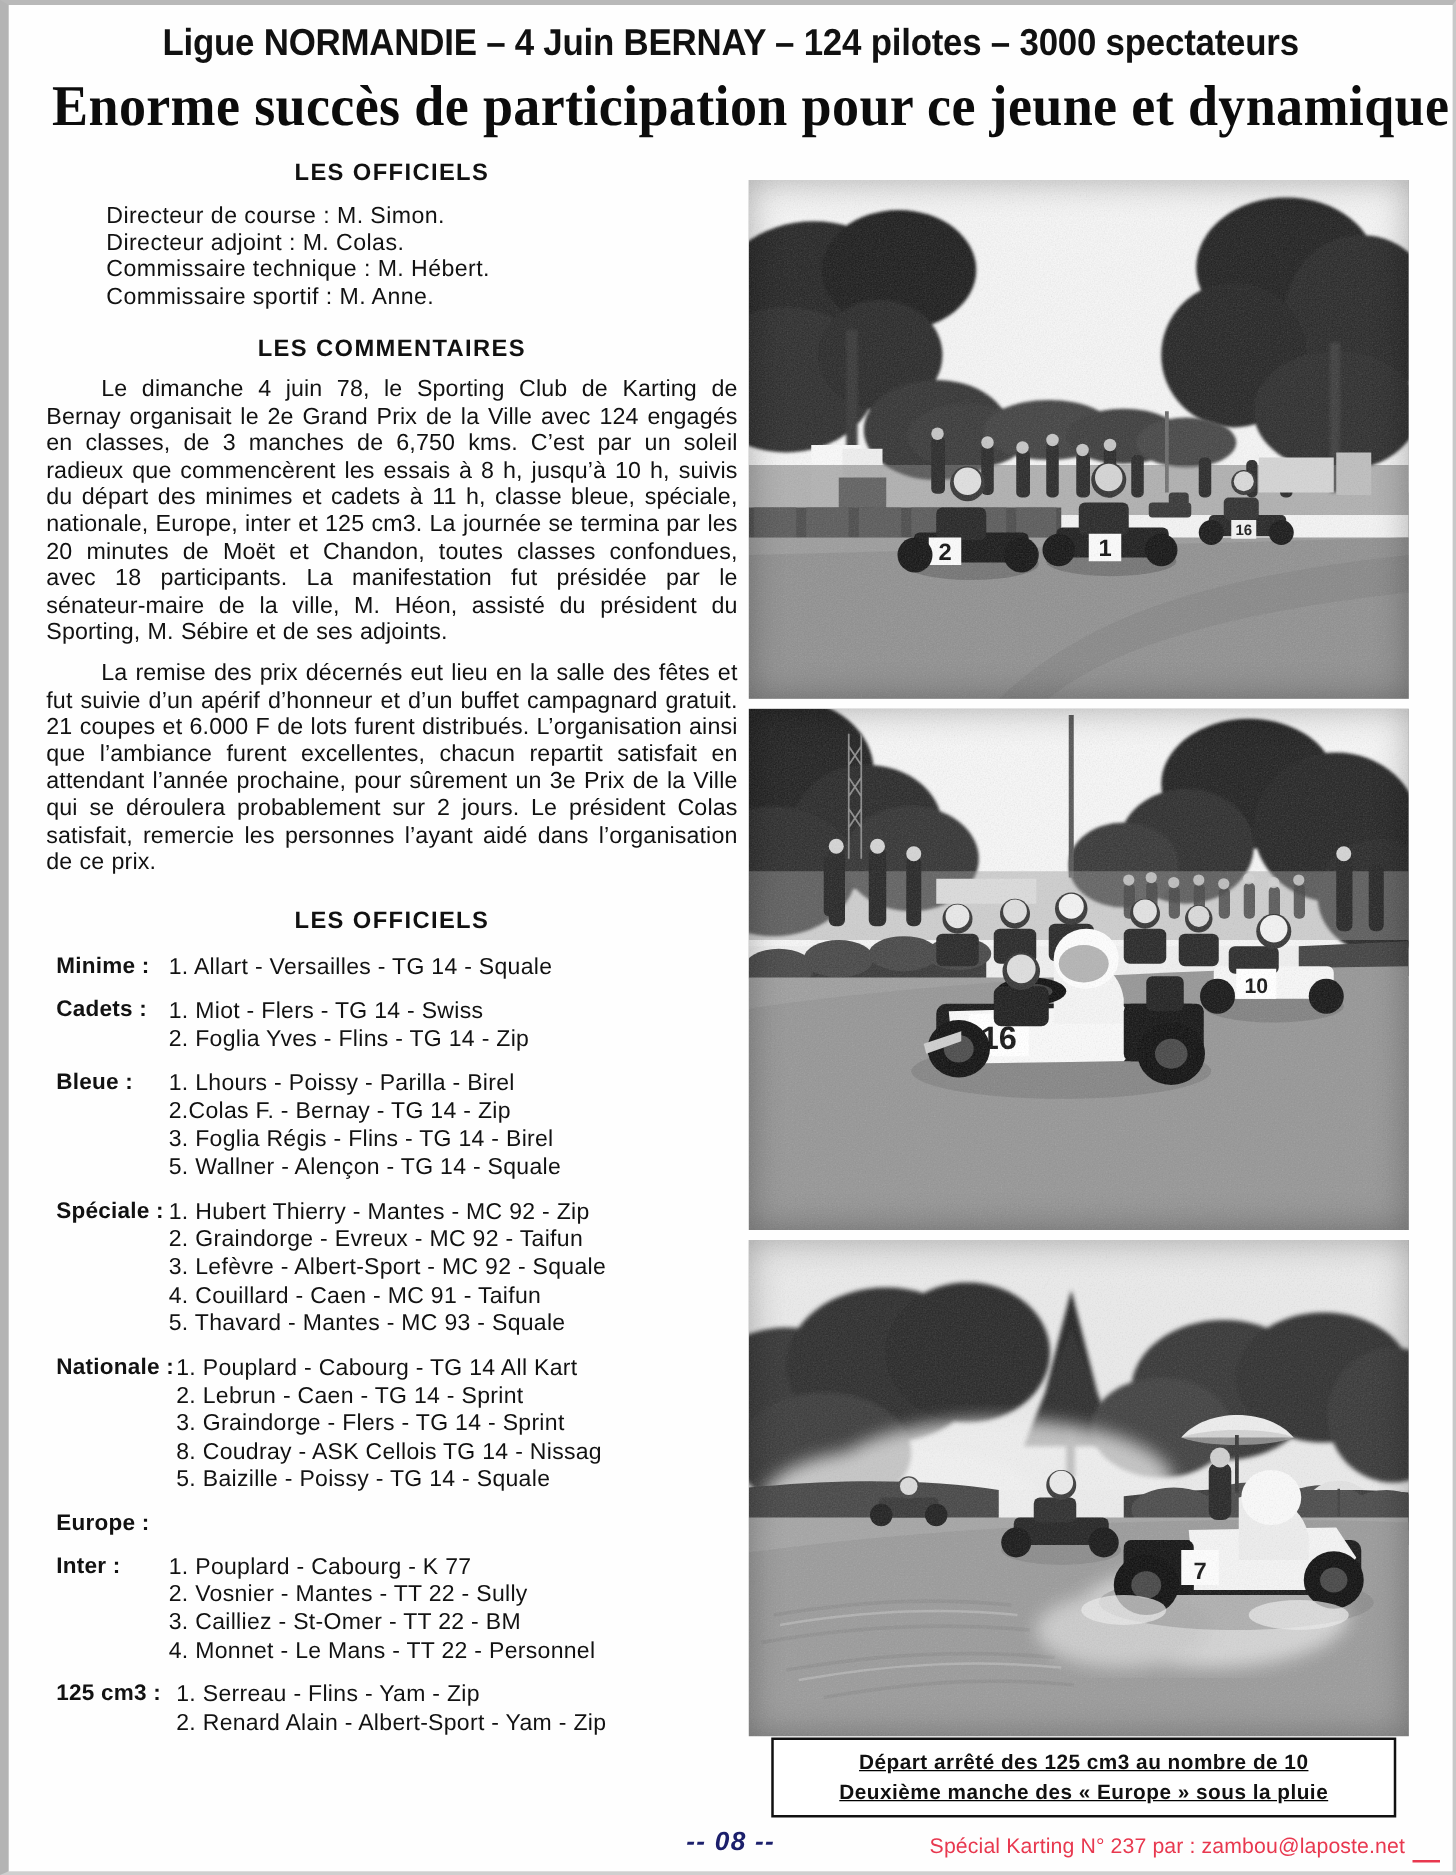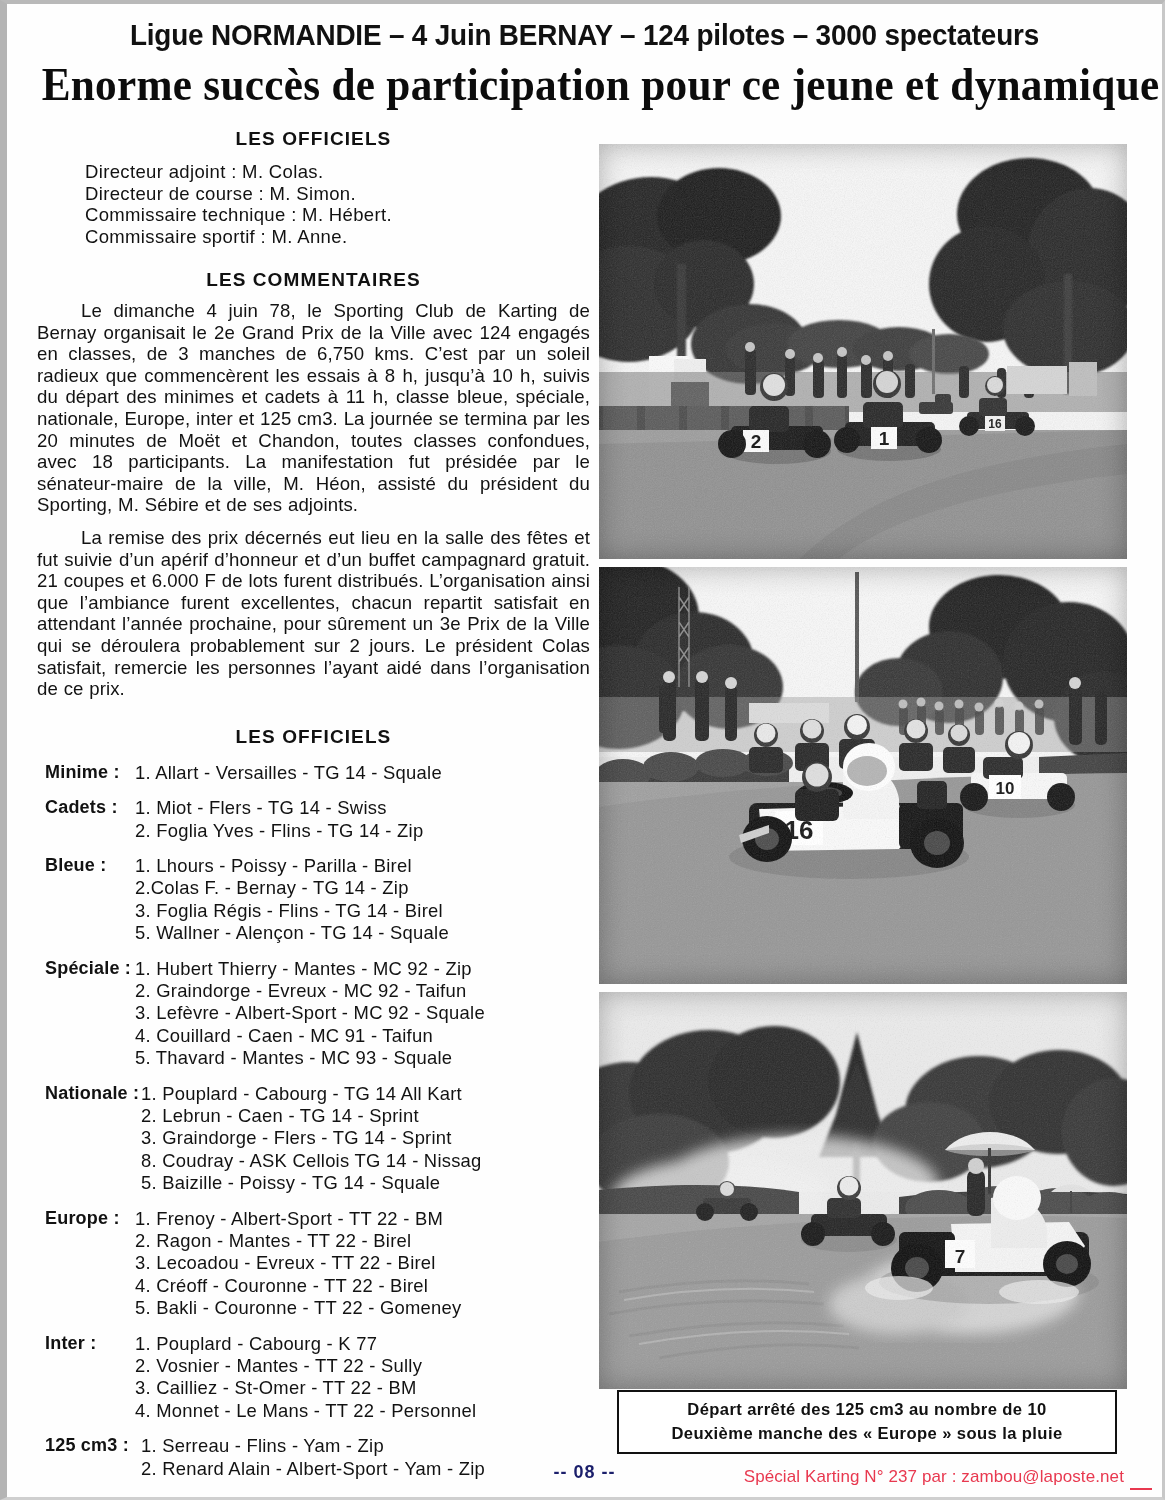--- a/index.html
+++ b/index.html
@@ -147,39 +147,41 @@
     position: absolute;
     left: 610px; top: 1386px;
     width: 500px; height: 64px;
     border: 2.5px solid #111;
     background: #fff;
     box-sizing: border-box;
     display: flex;
     flex-direction: column;
     align-items: center;
     justify-content: center;
+    text-decoration: underline;
   }
   #caption div {
     font-weight: bold;
     font-size: 16.6px;
     letter-spacing: 0.4px;
     color: #111;
     line-height: 24px;
     white-space: nowrap;
   }
 
   
   #pagenum {
     position: absolute;
     left: 0; top: 1458px;
     width: 1155px;
     text-align: center;
     font-weight: bold;
-    font-size: 18px;
+    font-size: 21px;
     letter-spacing: 1px;
+    font-style: italic;
   }
   #credit {
     position: absolute;
     right: 38px; top: 1463px;
     font-size: 17px;
     letter-spacing: 0.1px;
     white-space: nowrap;
   }
   #credit-rule {
     position: absolute;
@@ -195,22 +197,22 @@
 
   <div id="masthead">
     <div class="kicker">Ligue  NORMANDIE   –   4 Juin BERNAY   –   124 pilotes  –  3000 spectateurs</div>
     <div class="headline">Enorme succès de participation pour ce jeune et dynamique club</div>
   </div>
 
   <div id="leftcol">
 
     <div class="sec-title">LES  OFFICIELS</div>
     <div class="officials">
+      <div>Directeur de course :  M. Simon.</div>
       <div>Directeur  adjoint :  M. Colas.</div>
-      <div>Directeur de course :  M. Simon.</div>
       <div>Commissaire  technique  :  M. Hébert.</div>
       <div>Commissaire  sportif :  M. Anne.</div>
     </div>
 
     <div class="sec-title commentaires">LES  COMMENTAIRES</div>
     <p class="para">Le dimanche 4 juin 78, le Sporting Club de Karting de Bernay organisait le 2e Grand Prix de la Ville avec 124 engagés en classes, de 3 manches de 6,750 kms. C’est par un soleil radieux que commencèrent les essais à 8 h, jusqu’à 10 h, suivis du départ des minimes et cadets à 11 h, classe bleue, spéciale, nationale, Europe, inter et 125 cm3. La journée se termina par les 20 minutes de Moët et Chandon, toutes classes confondues, avec 18 participants. La manifestation fut présidée par le sénateur-maire de la ville, M. Héon, assisté du président du Sporting, M. Sébire et de ses adjoints.</p>
     <p class="para">La remise des prix décernés eut lieu en la salle des fêtes et fut suivie d’un apérif d’honneur et d’un buffet campagnard gratuit. 21 coupes et 6.000 F de lots furent distribués. L’organisation ainsi que l’ambiance furent excellentes, chacun repartit satisfait en attendant l’année prochaine, pour sûrement un 3e Prix de la Ville qui se déroulera probablement sur 2 jours. Le président Colas satisfait, remercie les personnes l’ayant aidé dans l’organisation de ce prix.</p>
 
     <div class="sec-title resultats">LES  OFFICIELS</div>
 
@@ -256,27 +258,20 @@
         <div class="res-line">1. Pouplard - Cabourg - TG 14 All Kart</div>
         <div class="res-line">2. Lebrun - Caen - TG 14 - Sprint</div>
         <div class="res-line">3. Graindorge - Flers - TG 14 - Sprint</div>
         <div class="res-line">8. Coudray - ASK Cellois TG 14 - Nissag</div>
         <div class="res-line">5. Baizille - Poissy - TG 14 - Squale</div>
       </div>
     </div>
 
     <div class="res-group">
       <div class="res-label">Europe :</div>
-      <div class="res-lines">
-        <div class="res-line">1. Frenoy - Albert-Sport - TT 22 - BM</div>
-        <div class="res-line">2. Ragon - Mantes - TT 22 - Birel</div>
-        <div class="res-line">3. Lecoadou - Evreux - TT 22 - Birel</div>
-        <div class="res-line">4. Créoff - Couronne - TT 22 - Birel</div>
-        <div class="res-line">5. Bakli - Couronne - TT 22 - Gomeney</div>
-      </div>
     </div>
 
     <div class="res-group">
       <div class="res-label">Inter :</div>
       <div class="res-lines">
         <div class="res-line">1. Pouplard - Cabourg - K 77</div>
         <div class="res-line">2. Vosnier - Mantes - TT 22 - Sully</div>
         <div class="res-line">3. Cailliez - St-Omer - TT 22 - BM</div>
         <div class="res-line">4. Monnet - Le Mans - TT 22 - Personnel</div>
       </div>

